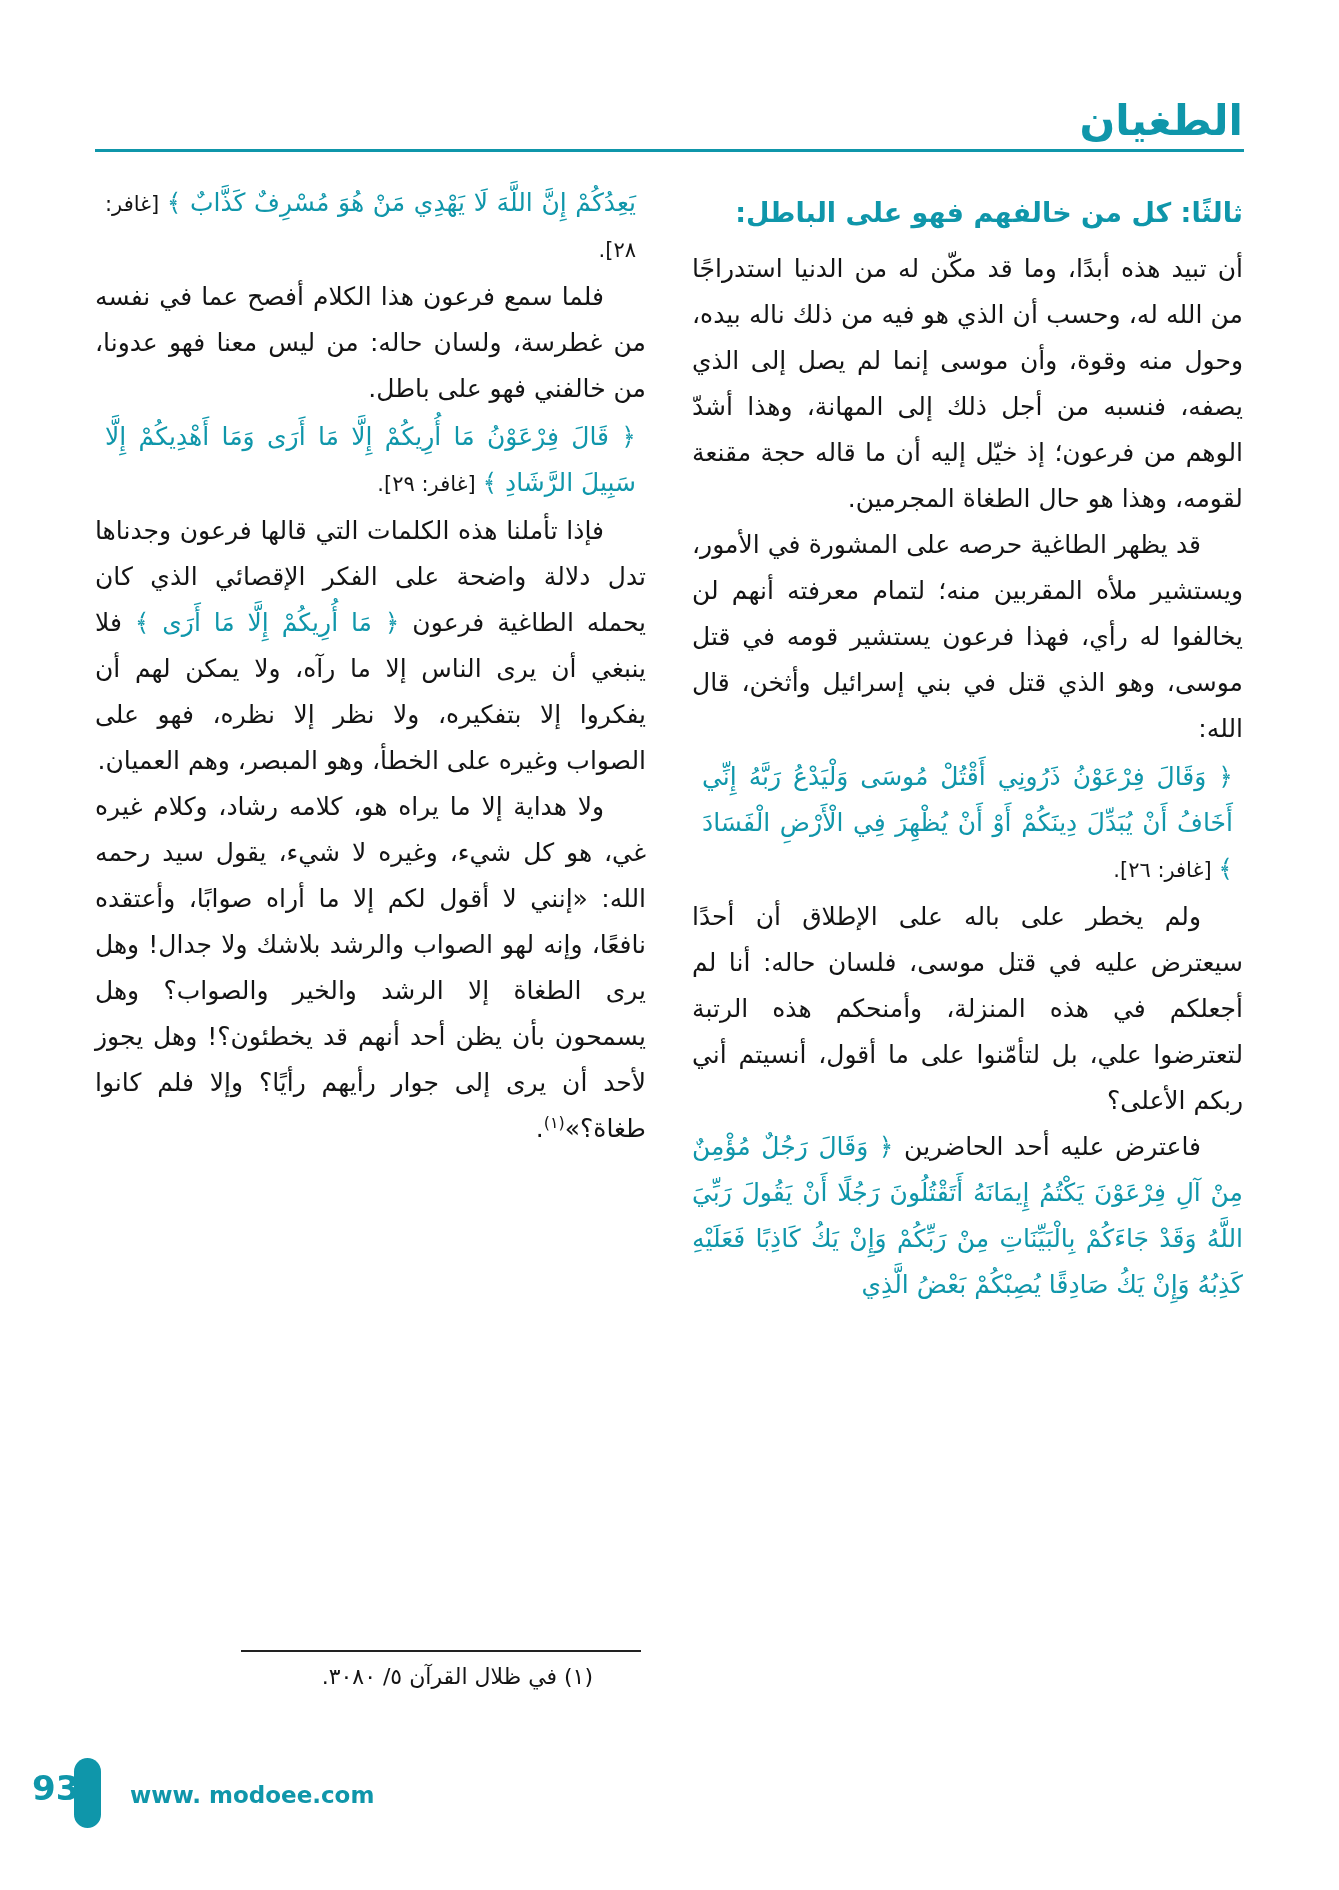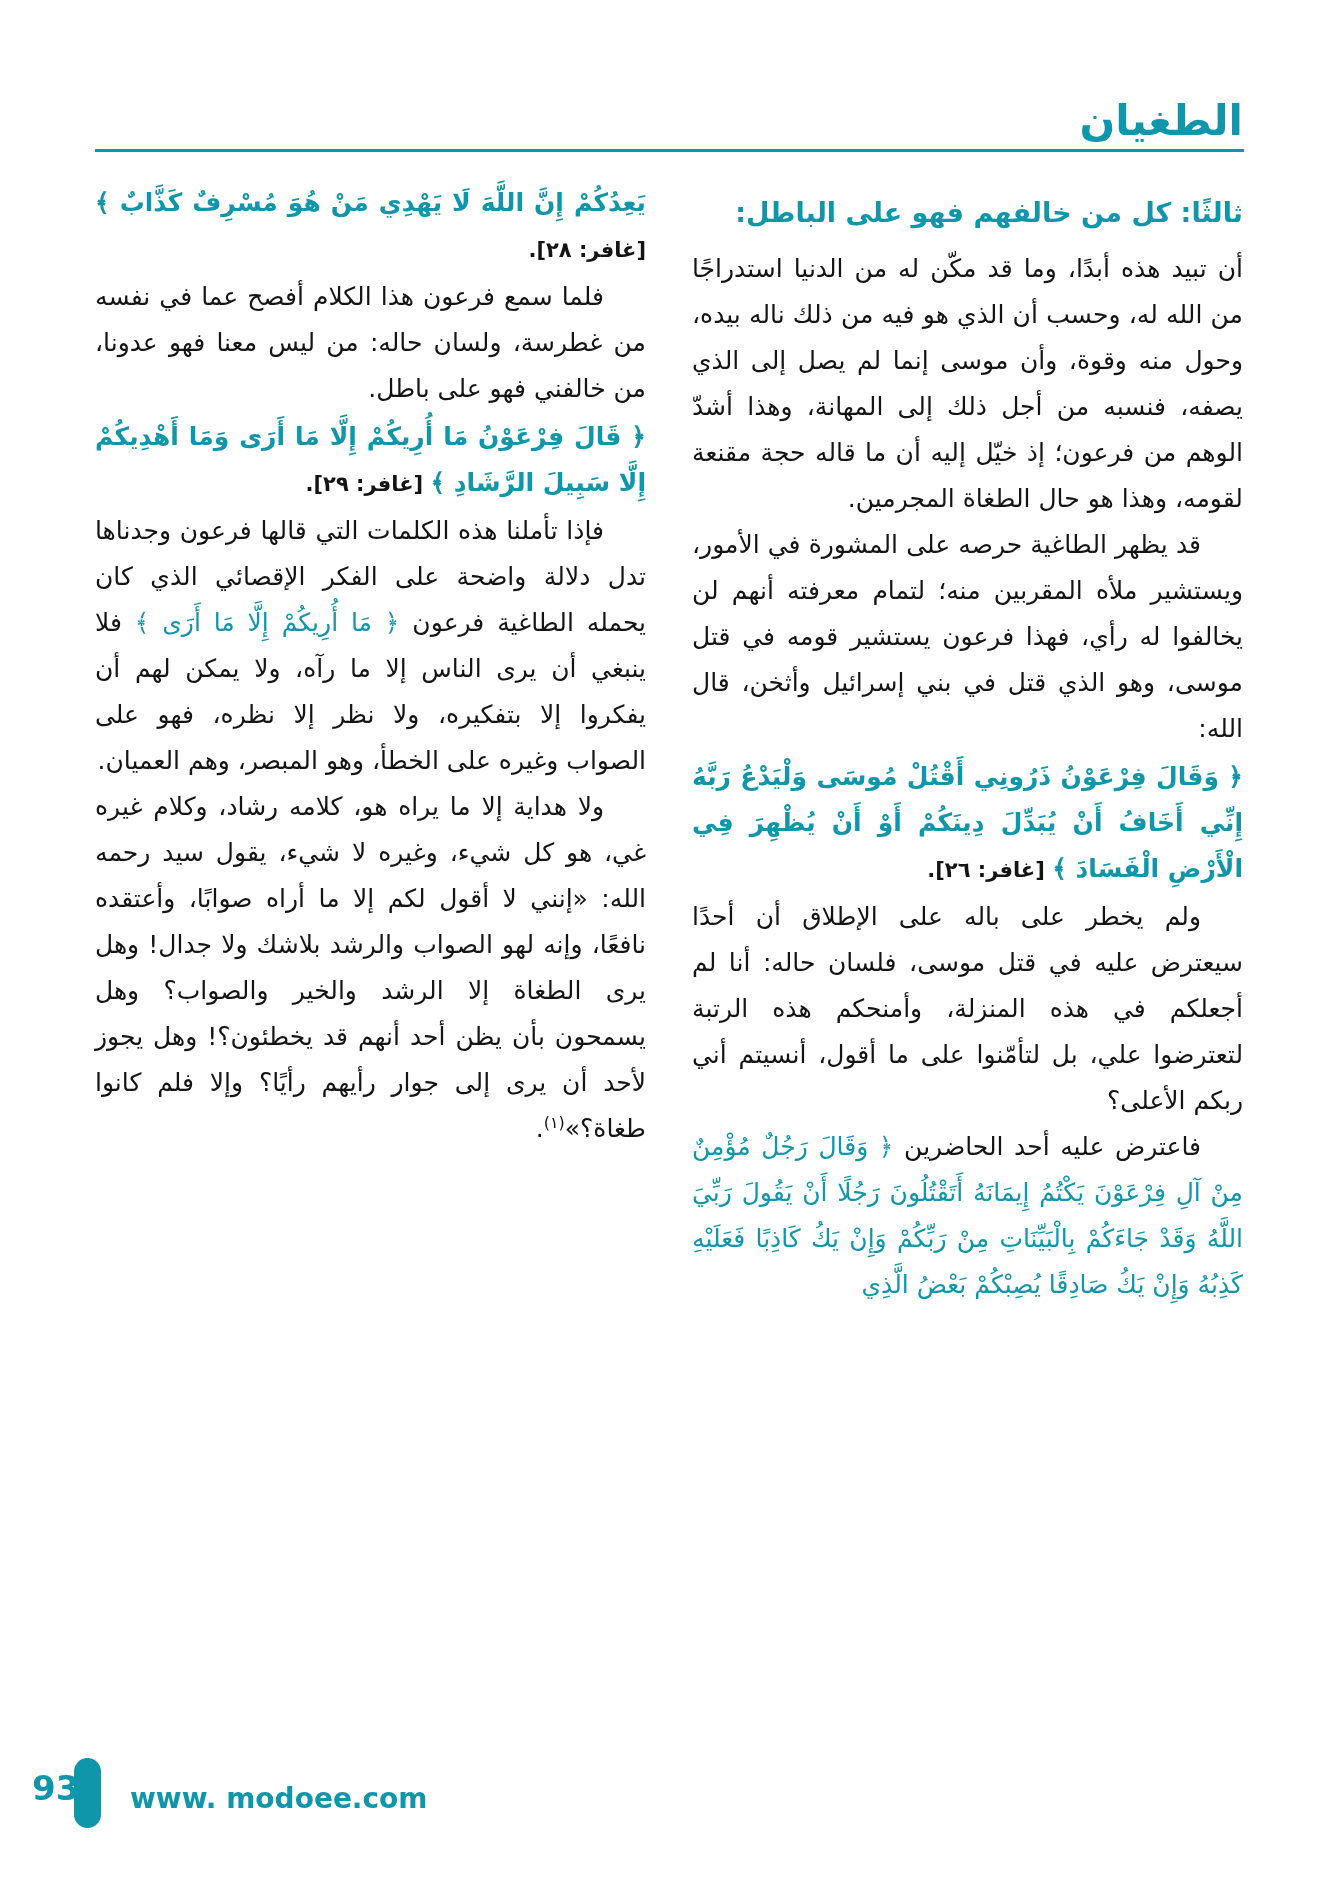--- a/index.html
+++ b/index.html
@@ -27,21 +27,21 @@
     display: flex; gap: 46px; direction: rtl;
   }
   .col { width: 557px; }
 
   .para {
     font-size: 25px; line-height: 1.84;
     text-align: justify; color: var(--ink);
     margin: 0;
   }
   .para.indent { text-indent: 42px; }
-  .para.verse { margin: 2px 0; font-weight: bold; }
+  .para.verse { margin: 2px 10px; }
   .para.heading {
     color: var(--accent); font-weight: bold; font-size: 27px;
     margin: 10px 0 8px 0; text-align: right;
   }
   .seg-normal { color: var(--ink); }
   .seg-quran { color: var(--accent); }
   .seg-ref { color: var(--ink); font-size: 21px; }
   .seg-sup { vertical-align: super; font-size: 16px; color: var(--ink); }
 
   .footnote {
@@ -56,21 +56,21 @@
     color: var(--accent); font-size: 34px; font-weight: bold;
     direction: rtl;
   }
   .footer-pill {
     position: absolute; left: 74px; top: 1758px;
     width: 27px; height: 70px; background: var(--accent);
     border-radius: 14px;
   }
   .website {
     position: absolute; left: 130px; top: 1782px;
-    color: var(--accent); font-size: 28px; font-weight: bold;
+    color: var(--accent); font-size: 23px; font-weight: bold;
     direction: ltr;
   }
 </style>
 </head>
 <body>
 
 <div class="page">
 
   <div class="header-title">الطغيان</div>
   <div class="header-rule"></div>
@@ -86,18 +86,22 @@
       </div>
     <div class="col">
         <p class="para verse"><span class="seg-quran">يَعِدُكُمْ إِنَّ اللَّهَ لَا يَهْدِي مَنْ هُوَ مُسْرِفٌ كَذَّابٌ ﴾</span><span class="seg-ref"> [غافر: ٢٨].</span></p>
         <p class="para body indent"><span class="seg-normal">فلما سمع فرعون هذا الكلام أفصح عما في نفسه من غطرسة، ولسان حاله: من ليس معنا فهو عدونا، من خالفني فهو على باطل.</span></p>
         <p class="para verse"><span class="seg-quran">﴿ قَالَ فِرْعَوْنُ مَا أُرِيكُمْ إِلَّا مَا أَرَى وَمَا أَهْدِيكُمْ إِلَّا سَبِيلَ الرَّشَادِ ﴾</span><span class="seg-ref"> [غافر: ٢٩].</span></p>
         <p class="para body indent"><span class="seg-normal">فإذا تأملنا هذه الكلمات التي قالها فرعون وجدناها تدل دلالة واضحة على الفكر الإقصائي الذي كان يحمله الطاغية فرعون </span><span class="seg-quran">﴿ مَا أُرِيكُمْ إِلَّا مَا أَرَى ﴾</span><span class="seg-normal"> فلا ينبغي أن يرى الناس إلا ما رآه، ولا يمكن لهم أن يفكروا إلا بتفكيره، ولا نظر إلا نظره، فهو على الصواب وغيره على الخطأ، وهو المبصر، وهم العميان.</span></p>
         <p class="para body indent"><span class="seg-normal">ولا هداية إلا ما يراه هو، كلامه رشاد، وكلام غيره غي، هو كل شيء، وغيره لا شيء، يقول سيد رحمه الله: «إنني لا أقول لكم إلا ما أراه صوابًا، وأعتقده نافعًا، وإنه لهو الصواب والرشد بلاشك ولا جدال! وهل يرى الطغاة إلا الرشد والخير والصواب؟ وهل يسمحون بأن يظن أحد أنهم قد يخطئون؟! وهل يجوز لأحد أن يرى إلى جوار رأيهم رأيًا؟ وإلا فلم كانوا طغاة؟»</span><span class="seg-sup">(١)</span><span class="seg-normal">.</span></p>
       </div>
   </div>
 
+  <div class="footnote">
+    <div class="footnote-rule"></div>
+    <div class="footnote-text">(١) في ظلال القرآن ٥/ ٣٠٨٠.</div>
+  </div>
 
   <div class="page-number">93</div>
   <div class="footer-pill"></div>
   <div class="website">www. modoee.com</div>
 
 </div>
 
 </body></html>

